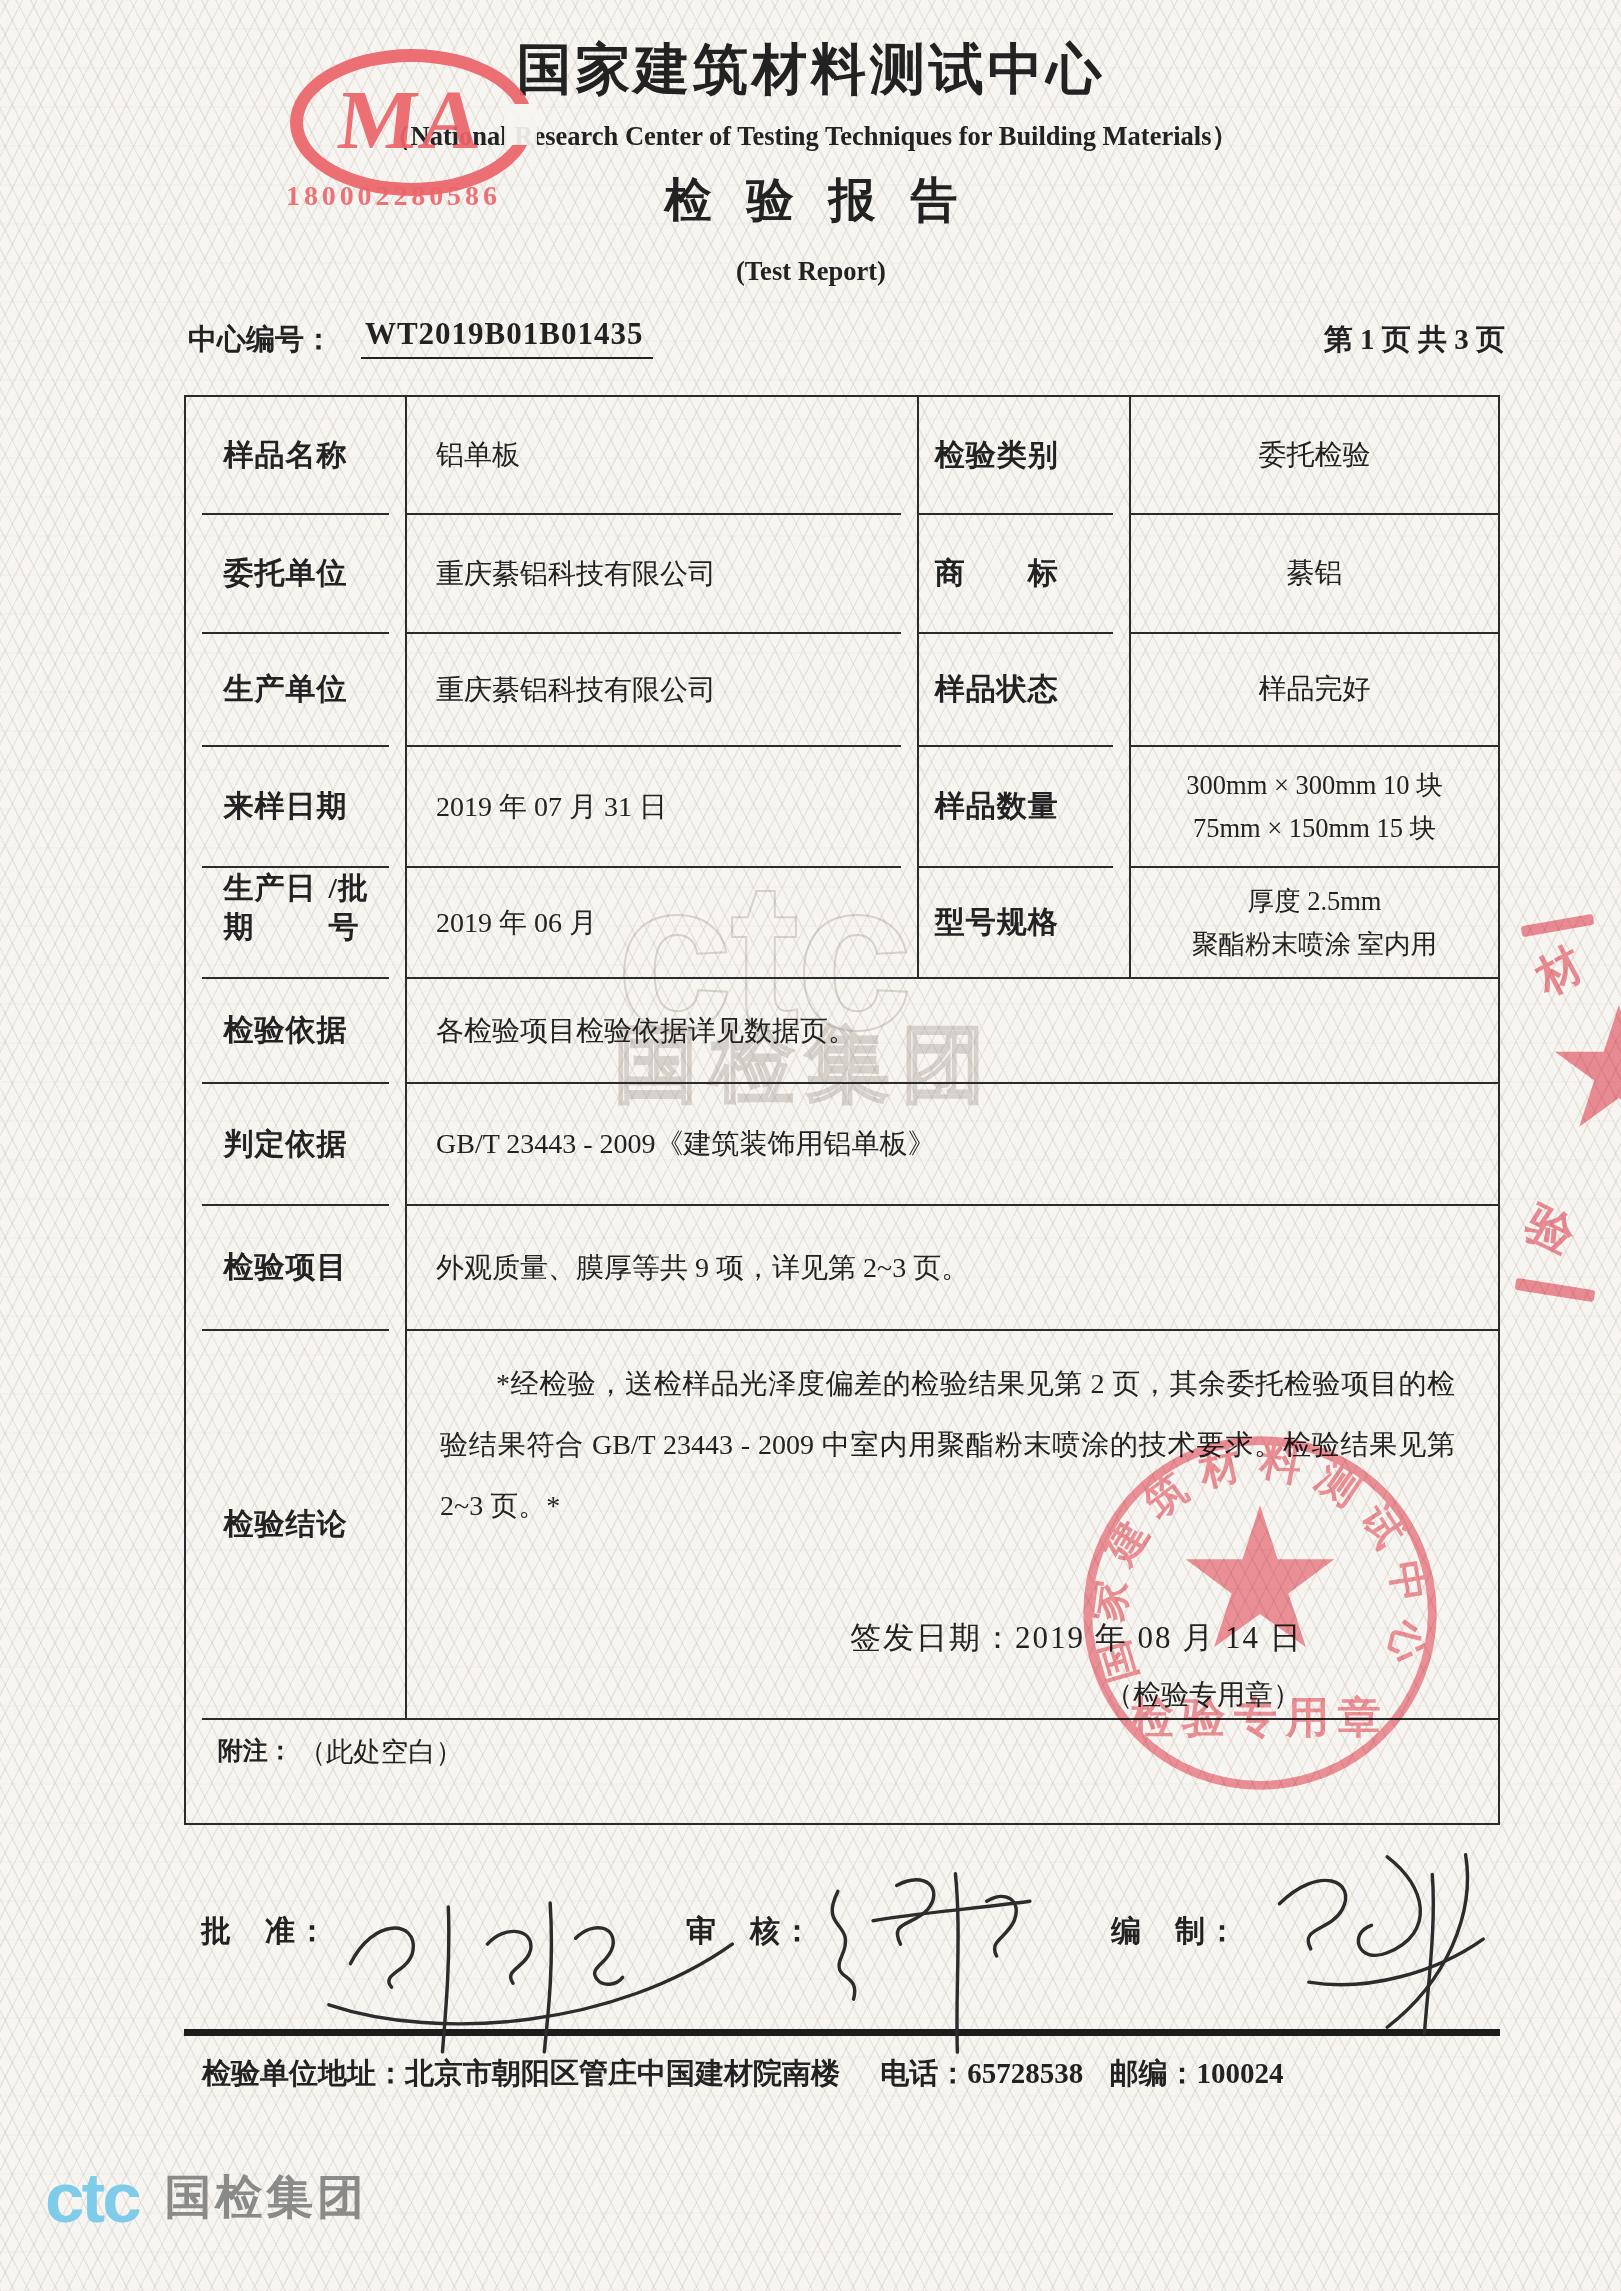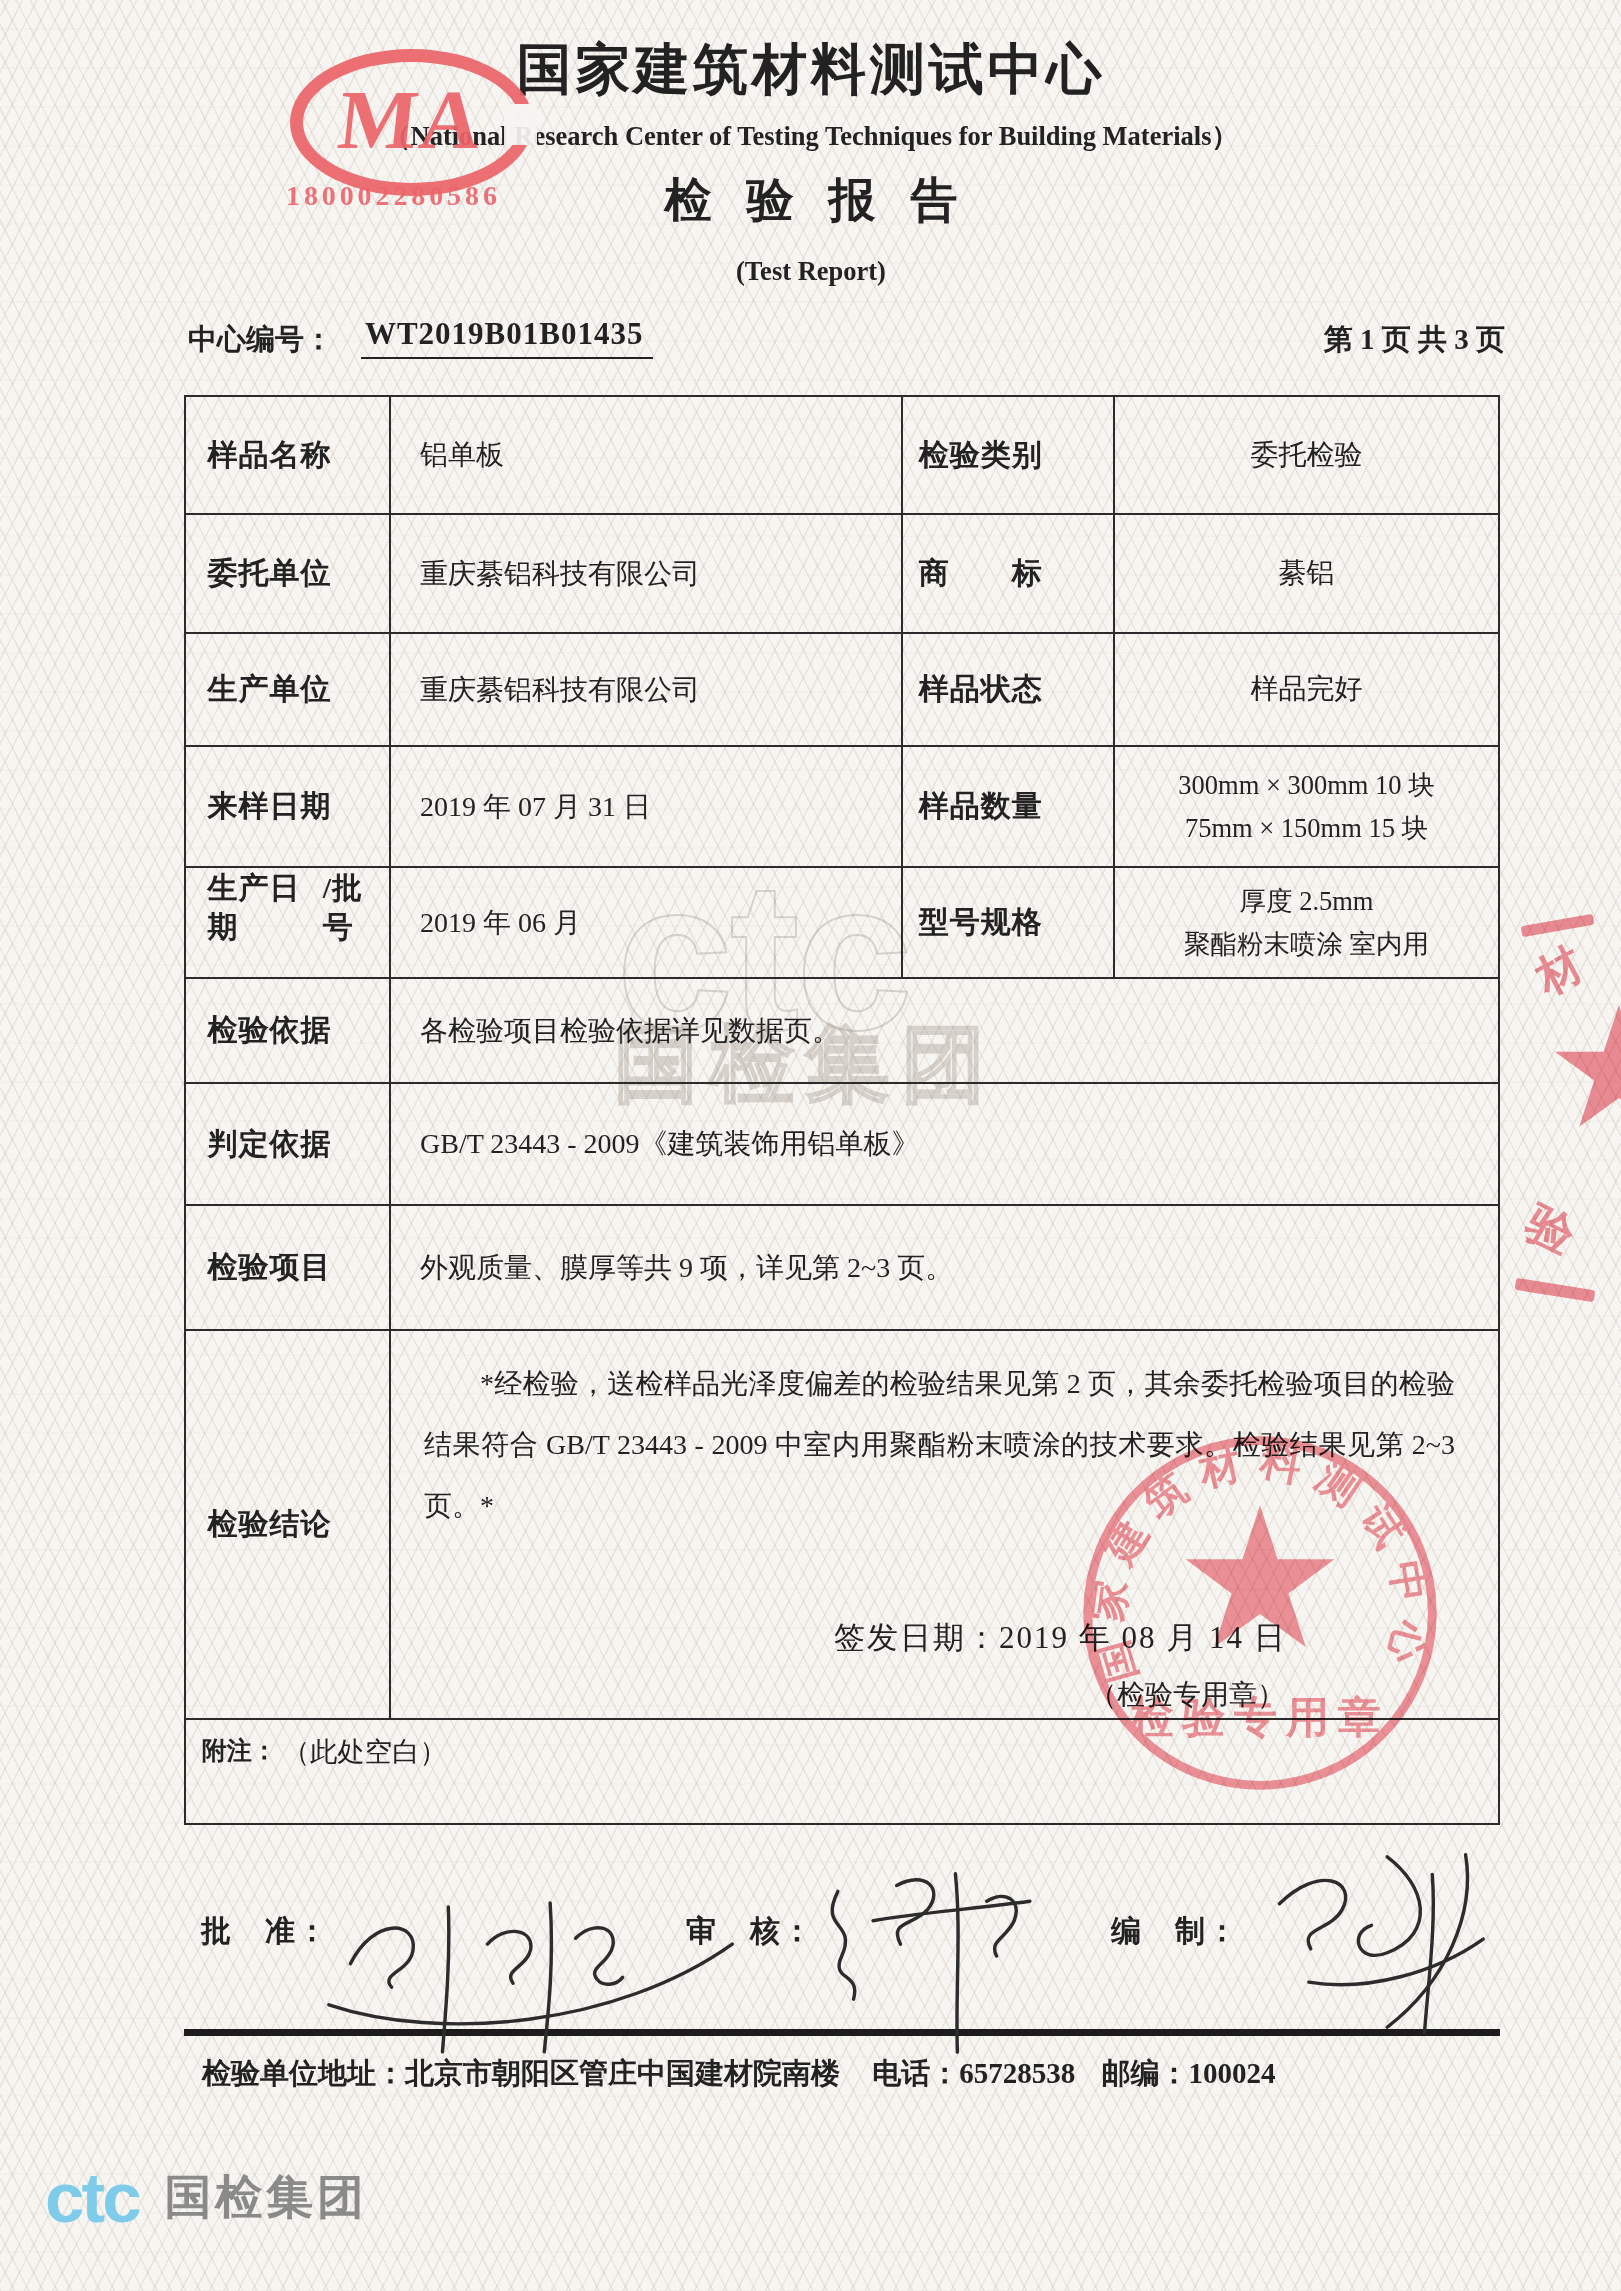--- a/index.html
+++ b/index.html
@@ -26,21 +26,21 @@
   .rpt-cn{top:169px;font-size:47px;font-weight:bold;letter-spacing:35px;text-indent:35px;}
   .rpt-en{top:256px;font-size:26.5px;font-weight:bold;}
   .ref-label{left:188px;top:320px;font-size:29px;font-weight:bold;z-index:2;}
   .ref-value{left:361px;top:316px;font-size:31px;font-weight:bold;letter-spacing:1px;border-bottom:2.9px solid #222;padding:0 9.8px 4.9px 3.9px;z-index:2;}
   .page-info{right:116px;top:320px;font-size:29px;font-weight:bold;z-index:2;}
   
   .report-table{left:184px;top:395px;width:1316px;z-index:2;display:grid;
     grid-template-columns:203px 512px 212px 1fr;
     grid-template-rows:116px 119px 113px 121px 111px 105px 122px 125px 389px 105px;
     border:2.9px solid #2b2b2b;box-sizing:border-box;background:transparent;}
-  .cell{border-left:2px solid #2b2b2b;border-top:2px solid #2b2b2b;display:flex;align-items:center;box-sizing:border-box;}
+  .cell{border-left:2px solid #2b2b2b;border-top:2px solid #2b2b2b;display:flex;align-items:center;box-sizing:border-box;margin-left:16px;}
   .cell.nl{border-left:none;}
   .cell.nt{border-top:none;}
   .lbl{font-weight:bold;font-size:30px;padding-left:21.6px;letter-spacing:1px;}
   .lbl2{font-weight:bold;font-size:30px;padding-left:15.7px;letter-spacing:1px;}
   .val{font-size:28px;padding-left:29px;}
   .val2{font-size:28px;justify-content:center;text-align:center;flex-direction:column;line-height:1.6;}
   .val2 .small{font-size:26.5px;}
   .two-line{align-items:flex-start;justify-content:center;line-height:1.3;}
   .span3{grid-column:2 / 5;}
   .span4{grid-column:1 / 5;}
@@ -63,21 +63,21 @@
     .wm{color:transparent;-webkit-text-stroke:2px rgba(150,140,128,.34);}
   }
   .wm-ctc{left:616px;top:835px;font-size:211px;letter-spacing:-3.9px;}
   .wm-txt{left:614px;top:1008px;font-size:84px;letter-spacing:11.8px;}
   
   .sig-label{font-size:30px;font-weight:bold;z-index:2;letter-spacing:2px;}
   .sig{z-index:3;}
   .sig path{fill:none;stroke:#2c2c2c;stroke-width:3.5;stroke-linecap:round;}
   .rule{left:184px;top:2029px;width:1316px;height:6.9px;background:#1c1c1c;z-index:2;}
   .footer-line{left:202px;top:2054px;z-index:2;font-size:29px;font-weight:bold;white-space:nowrap;}
-  .footer-line .gap1{margin-left:25px;}
+  .footer-line .gap1{margin-left:33px;}
   .footer-line .gap2{margin-left:19px;}
   .logo{left:45px;top:2162px;z-index:2;display:flex;align-items:center;font-family:"Liberation Sans","DejaVu Sans",sans-serif;}
   .logo-ctc{font-size:71px;font-weight:800;color:#7fccea;letter-spacing:-2.9px;line-height:1;}
   .logo-group{font-size:47px;font-weight:bold;color:#8a8a88;margin-left:25.5px;letter-spacing:3.9px;}
   .stamp-ring-text{fill:#ee7d88;font-size:42px;font-weight:bold;letter-spacing:15px;}
   .stamp-bottom-text{fill:#ee7d88;font-size:44px;font-weight:bold;letter-spacing:9px;}
 </style>
 </head>
 <body>
 

